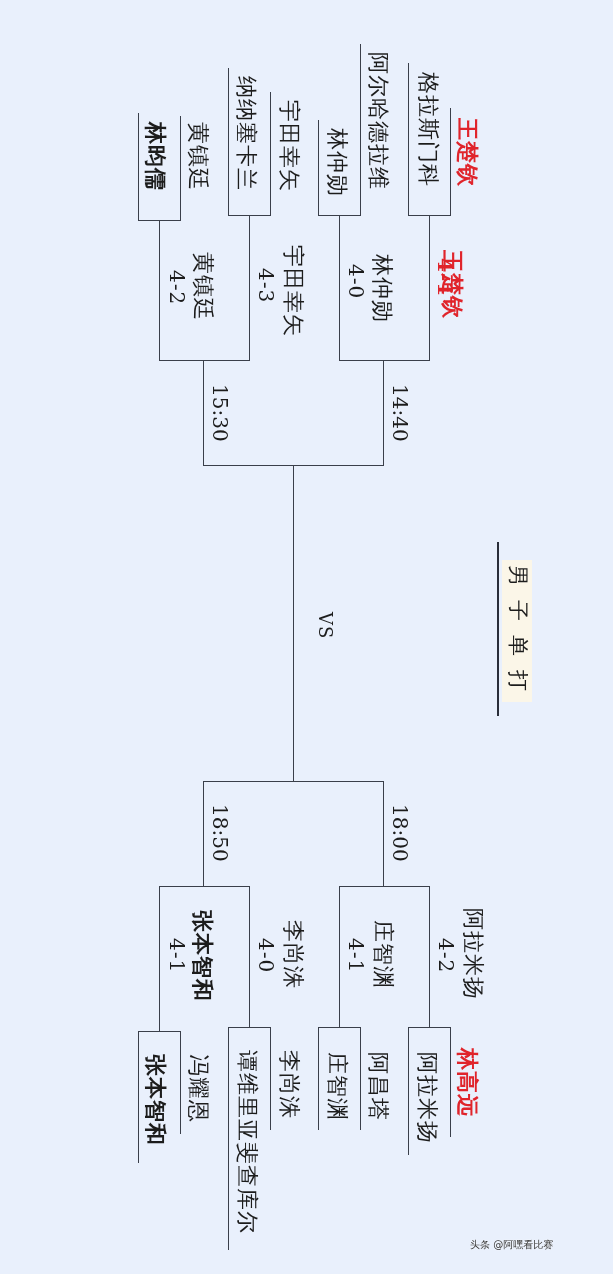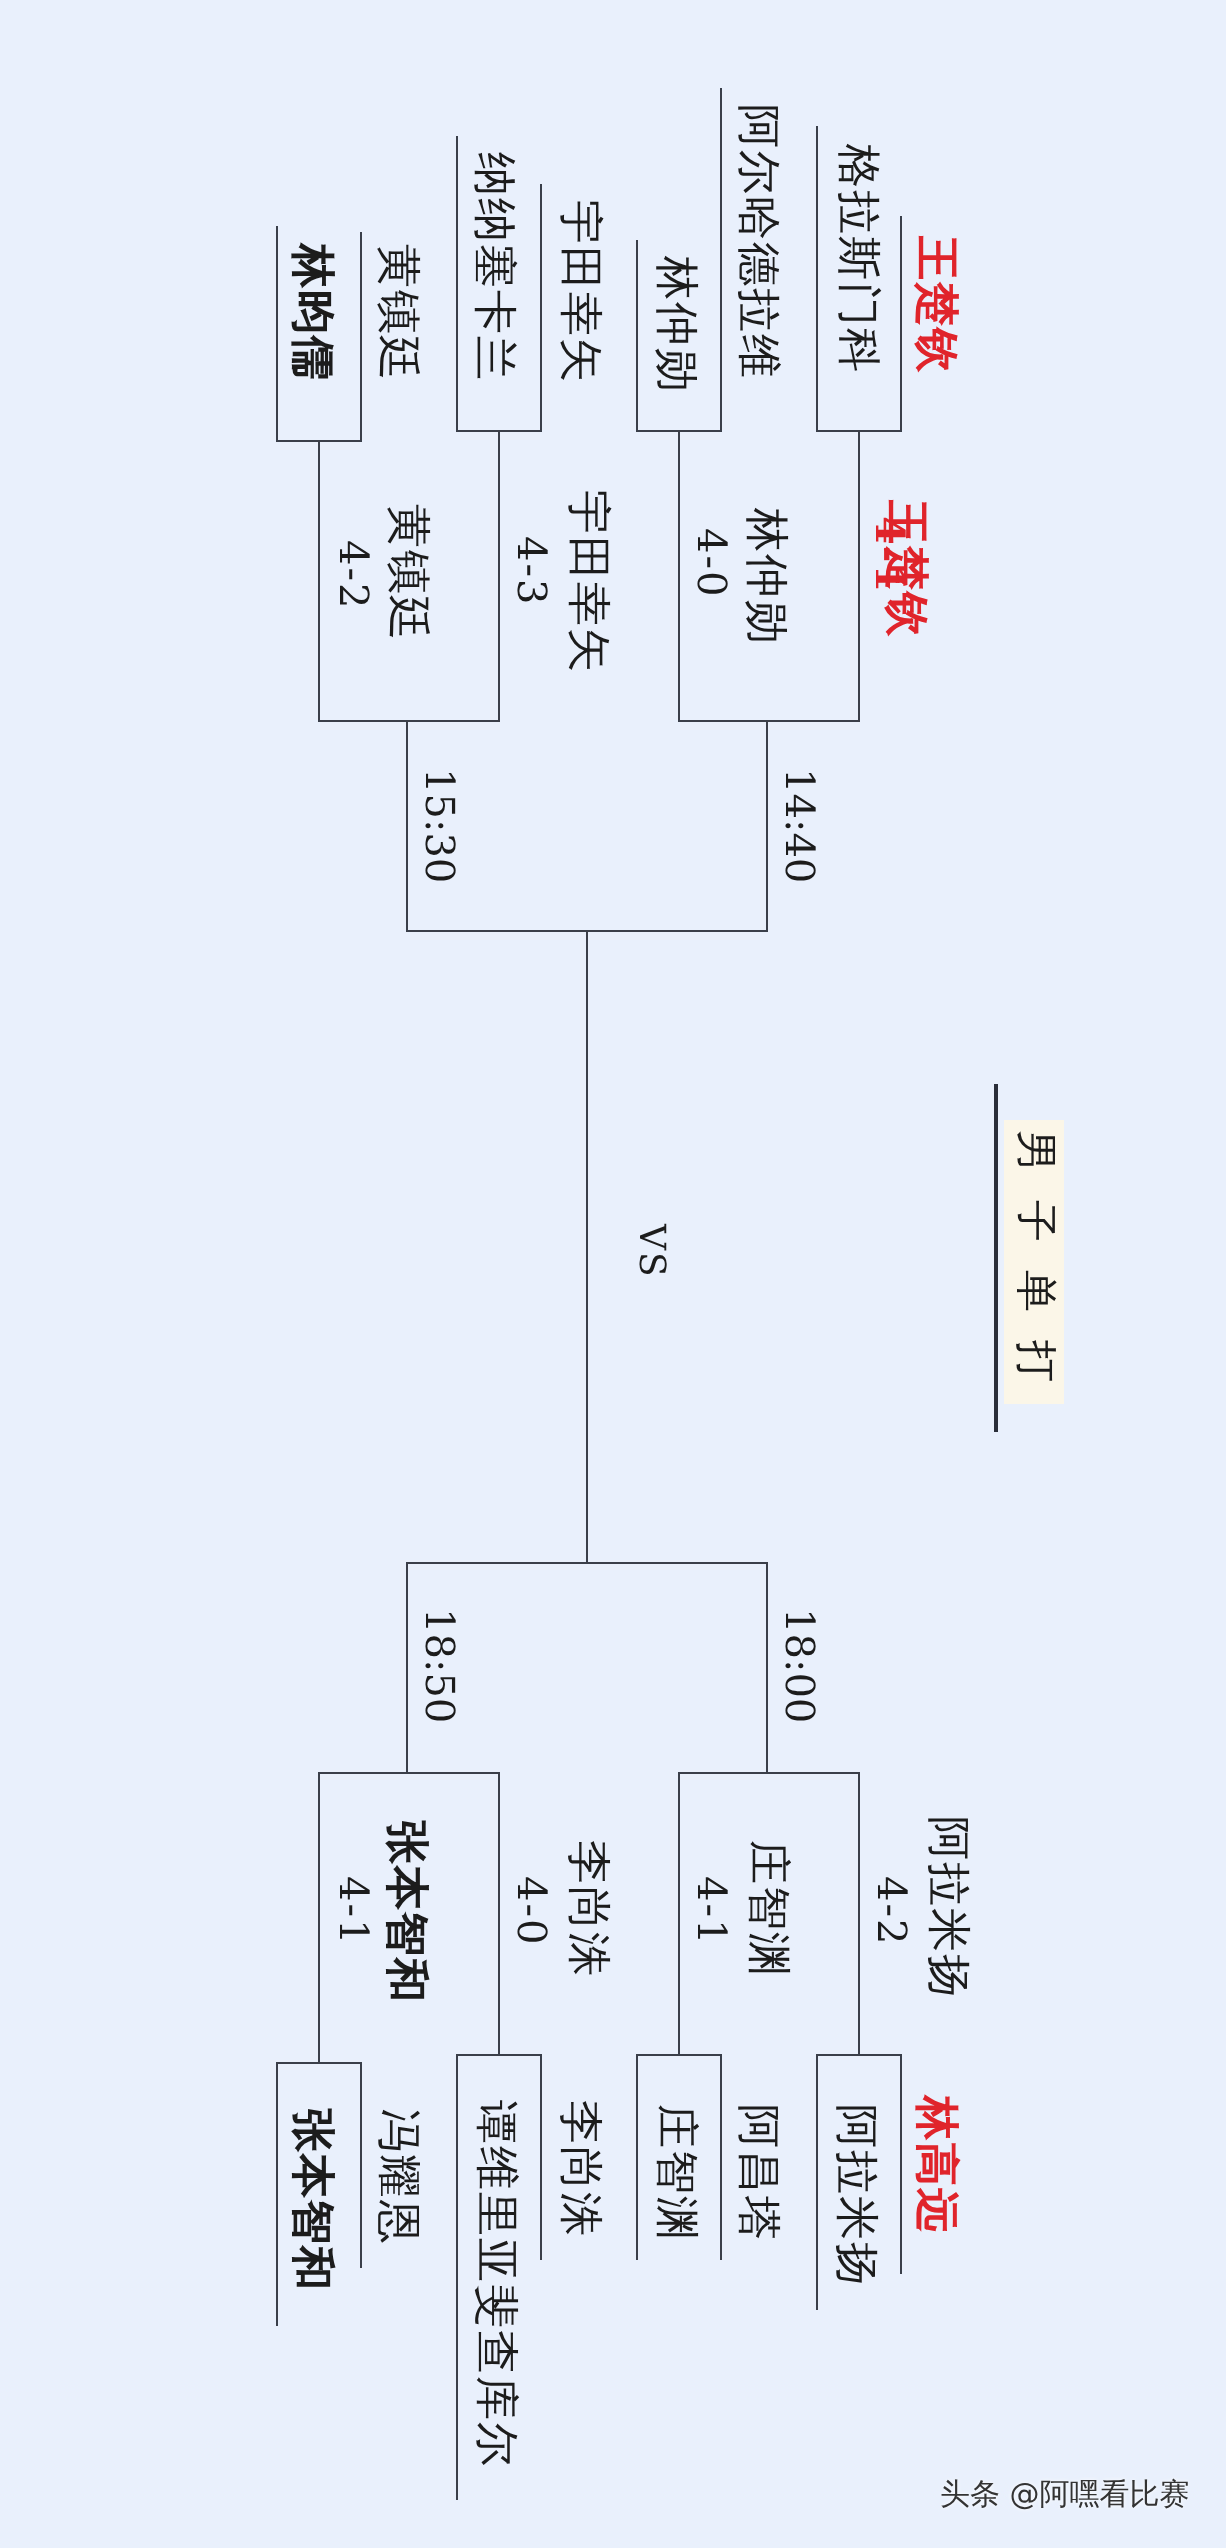--- a/index.html
+++ b/index.html
@@ -30,21 +30,21 @@
   }
   .title-text {
     position:absolute; left:504px; top:565px;
     writing-mode:vertical-rl; text-orientation:sideways;
     font-size:21px; letter-spacing:14px; color:#1c1c1c;
   }
   .title-line { position:absolute; left:497px; top:542px; width:2px; height:174px; background:#2a2e39; }
   .wm {
     position:absolute; left:470px; top:1238px;
     font-family:"DejaVu Sans","Liberation Sans",sans-serif;
-    font-size:15px; color:#333; text-shadow:0 0 2px #fff;
+    font-size:10px; color:#333; text-shadow:0 0 2px #fff;
   }
 </style>
 </head>
 <body>
 
 <div>
 
   <div class="vl" style="left:408px;top:63px;height:152px;"></div>
   <div class="vl" style="left:450px;top:108px;height:107px;"></div>
   <div class="hl" style="left:408px;top:215px;width:43px;"></div>

